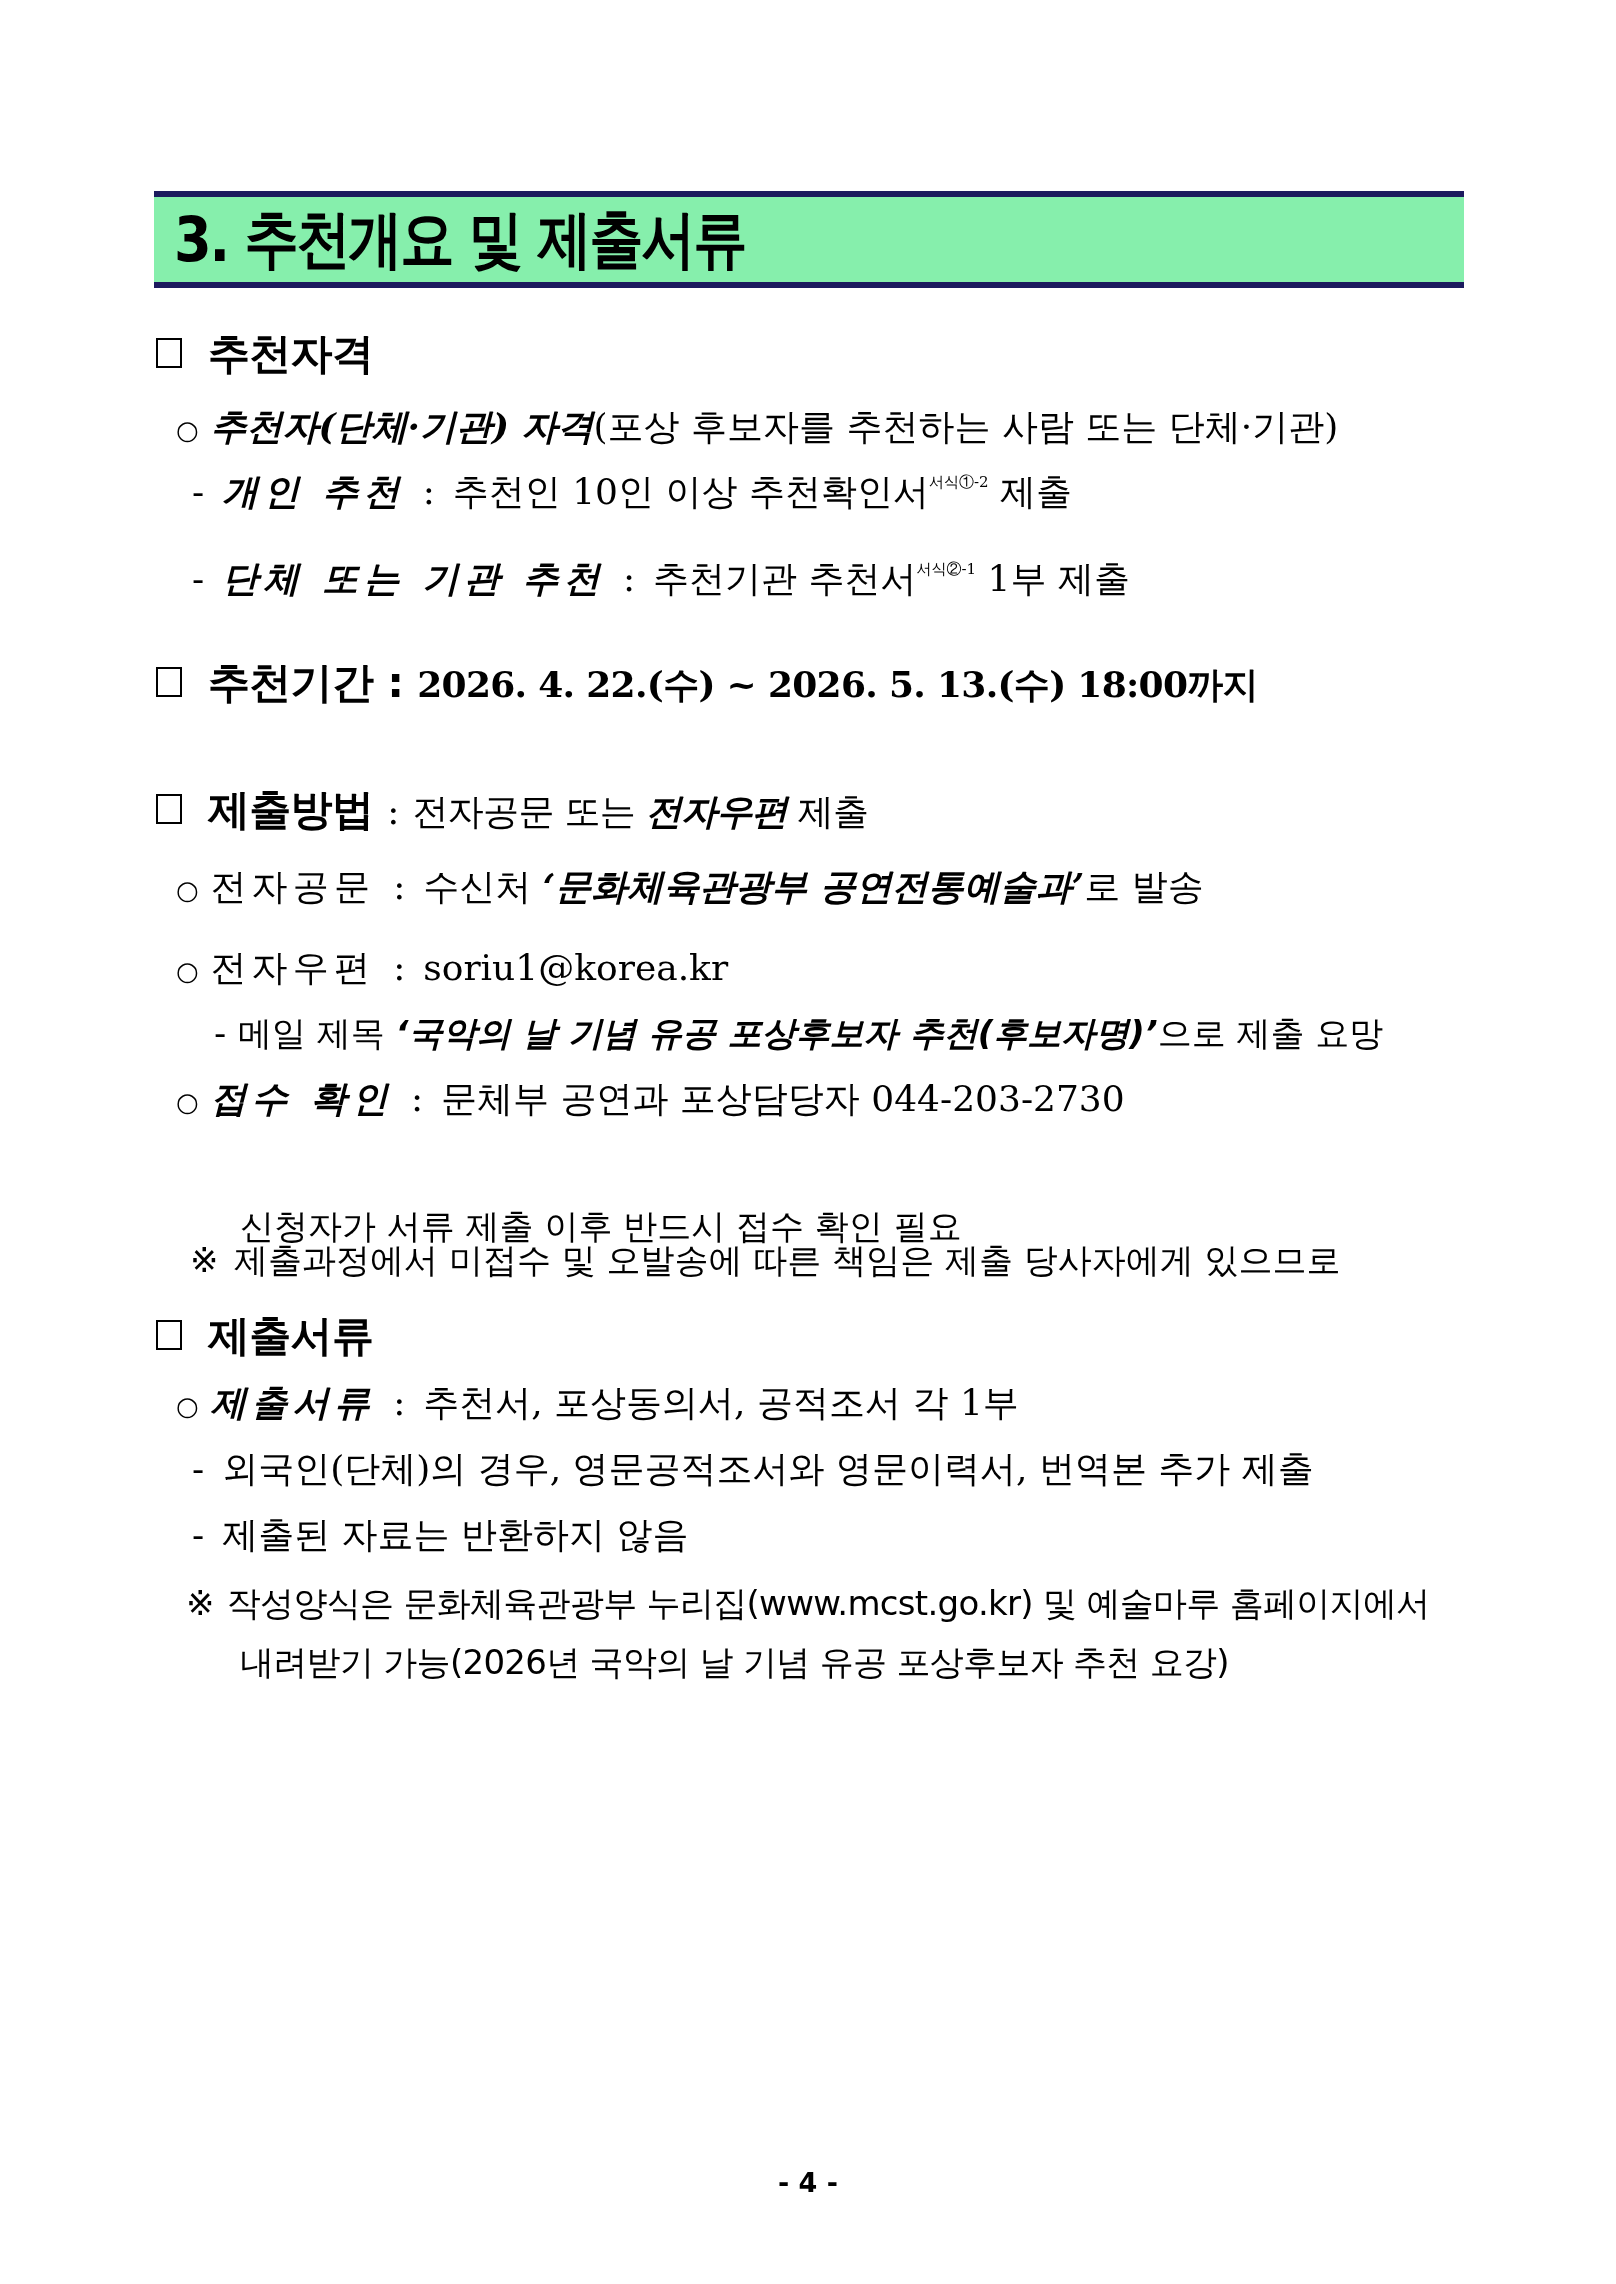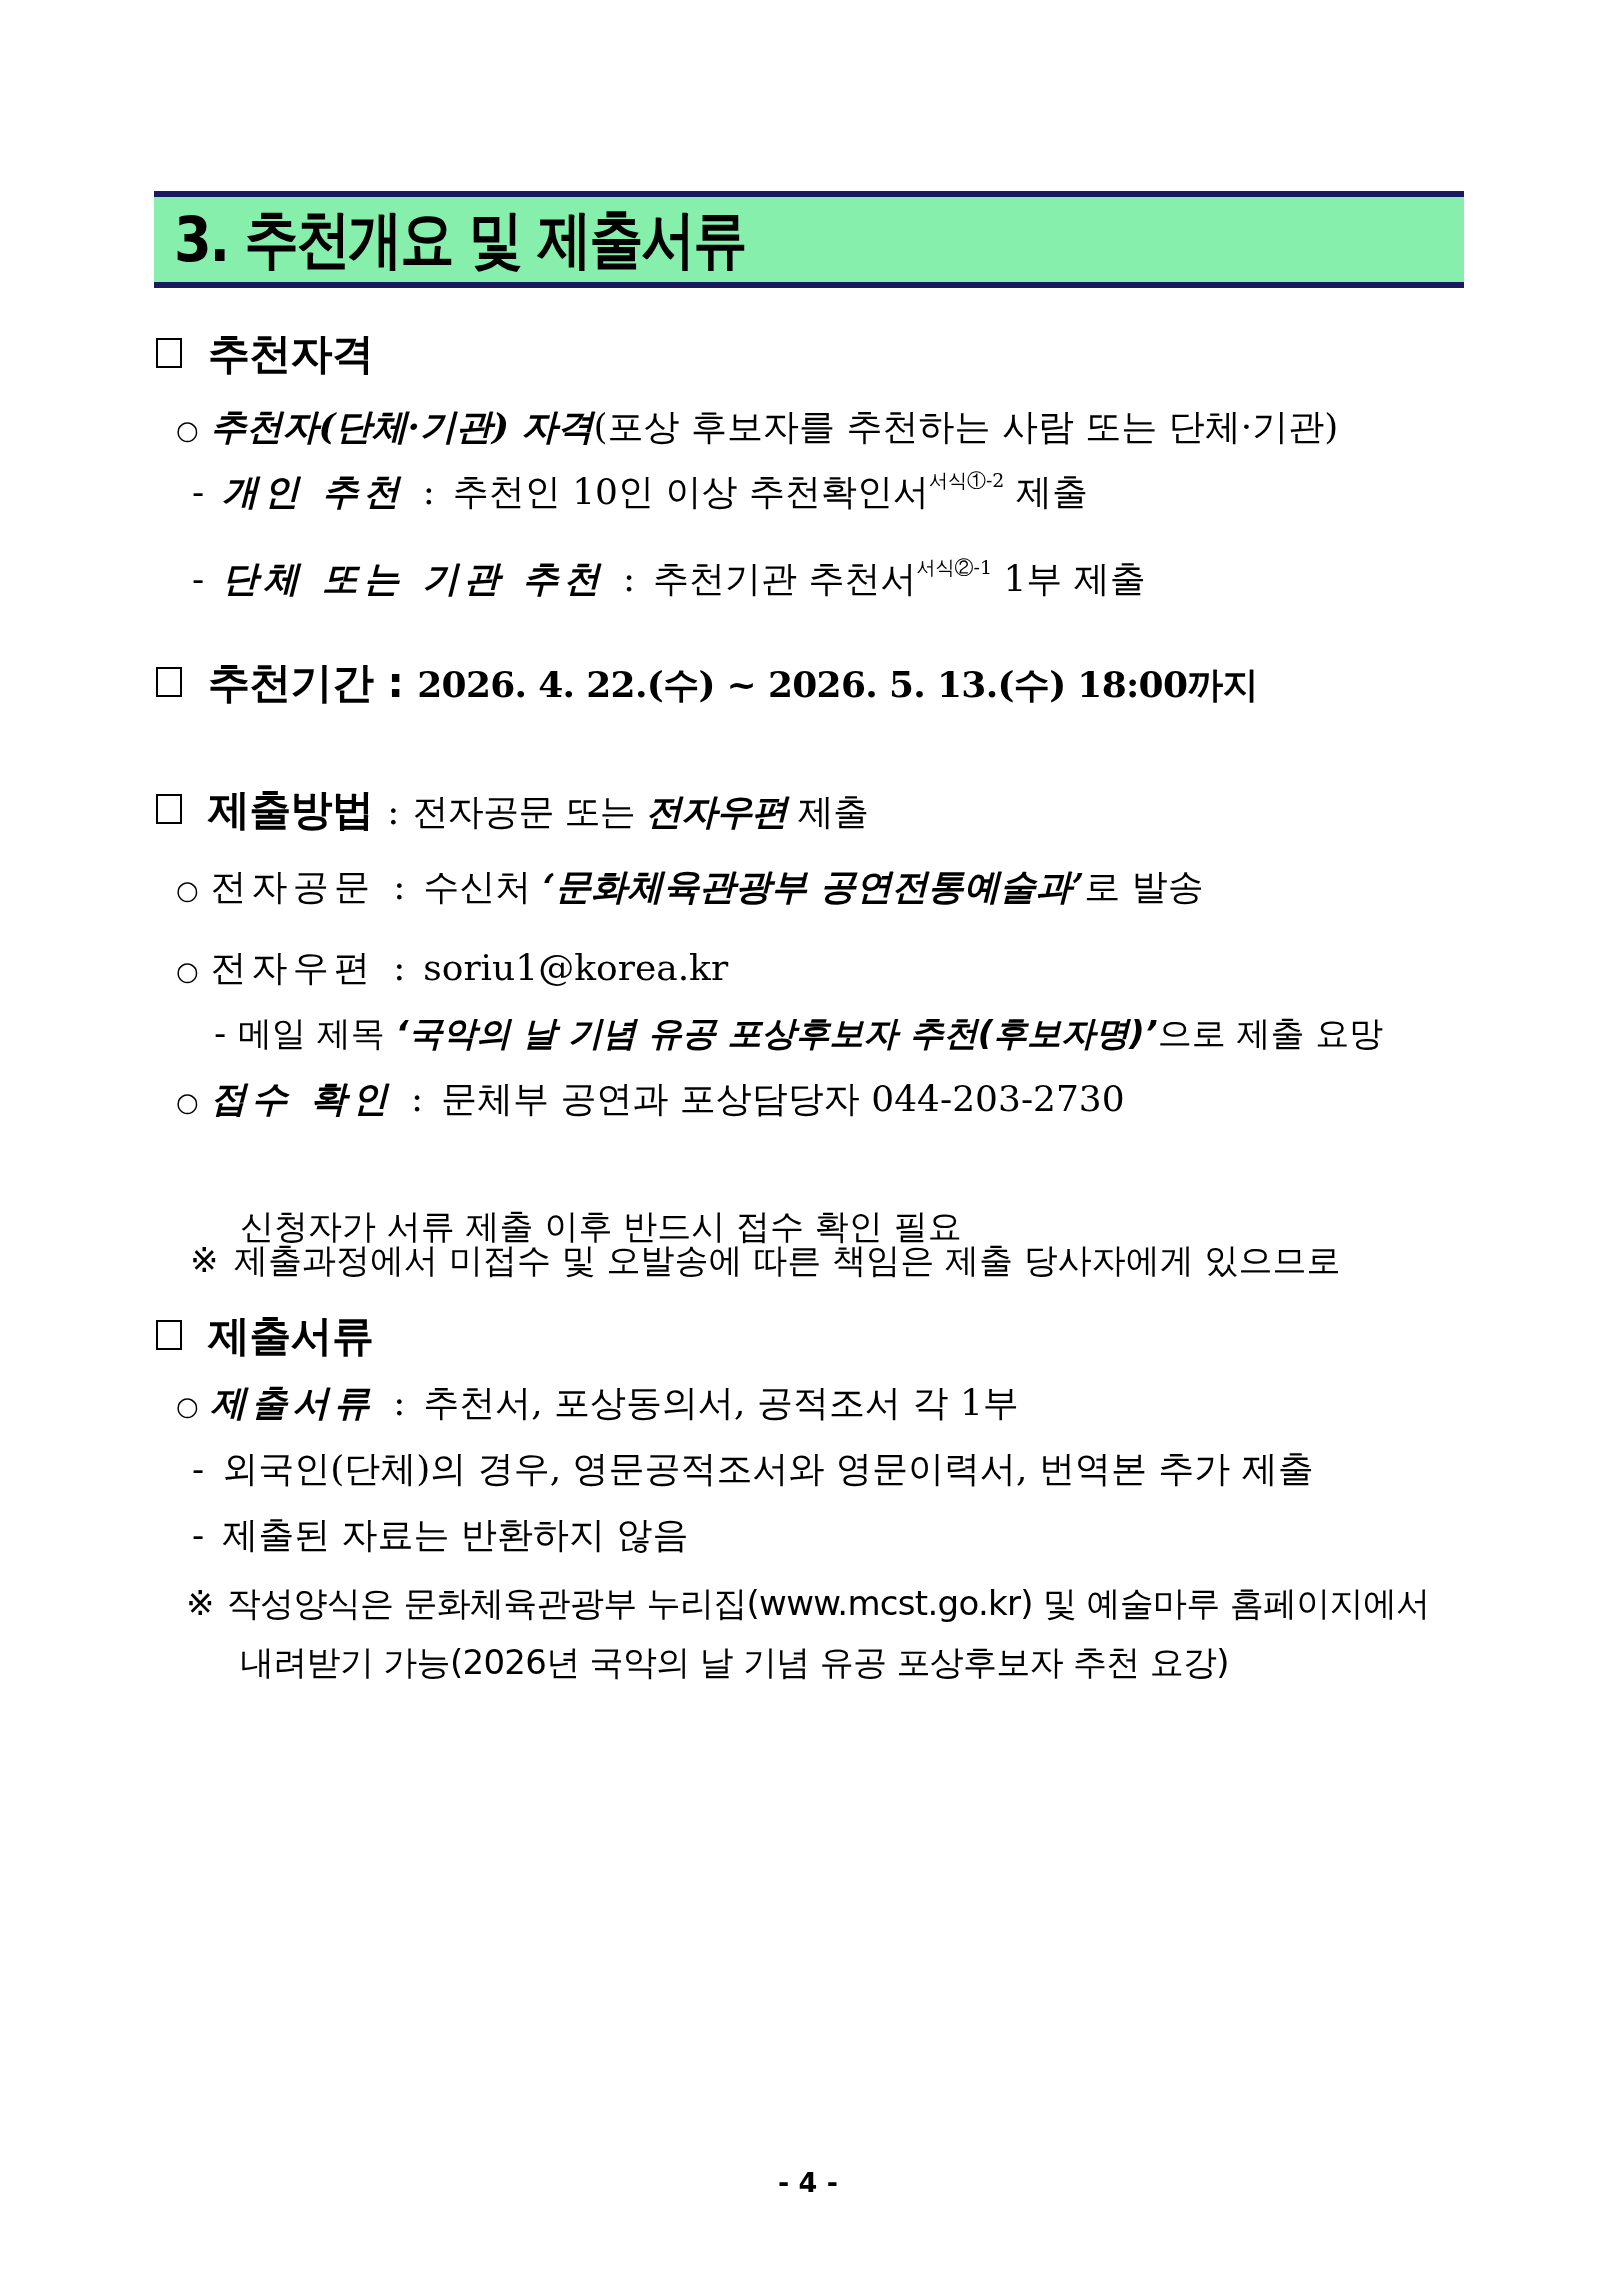--- a/index.html
+++ b/index.html
@@ -18,21 +18,21 @@
   }
   .line { position:absolute; white-space:nowrap; line-height:1.2; }
   .h2 { font-size:42px; font-weight:bold; letter-spacing:-0.7px; }
   .box {
     display:inline-block; width:26px; height:30px; border:2px solid #000; box-sizing:border-box;
     vertical-align:middle; margin-right:26px; position:relative; top:-3.9px;
   }
   .body { font-size:36px; }
   .note { font-size:34px; }
   .b { font-weight:bold;font-style:italic; }
-  .sup { font-size:19px; vertical-align:super; position:relative; top:-3.9px; }
+  .sup { font-size:15px; vertical-align:super; position:relative; top:-3.9px; }
   .spaced { letter-spacing:5.2px;text-align:center; }
   .page-num { position:absolute; left:0; width:1616px; top:2167px; text-align:center; font-size:27px; font-weight:bold; }
 </style>
 </head>
 <body>
 
 <div class="section-header">
   <div class="section-title">3. 추천개요 및 제출서류</div>
 </div>
 

